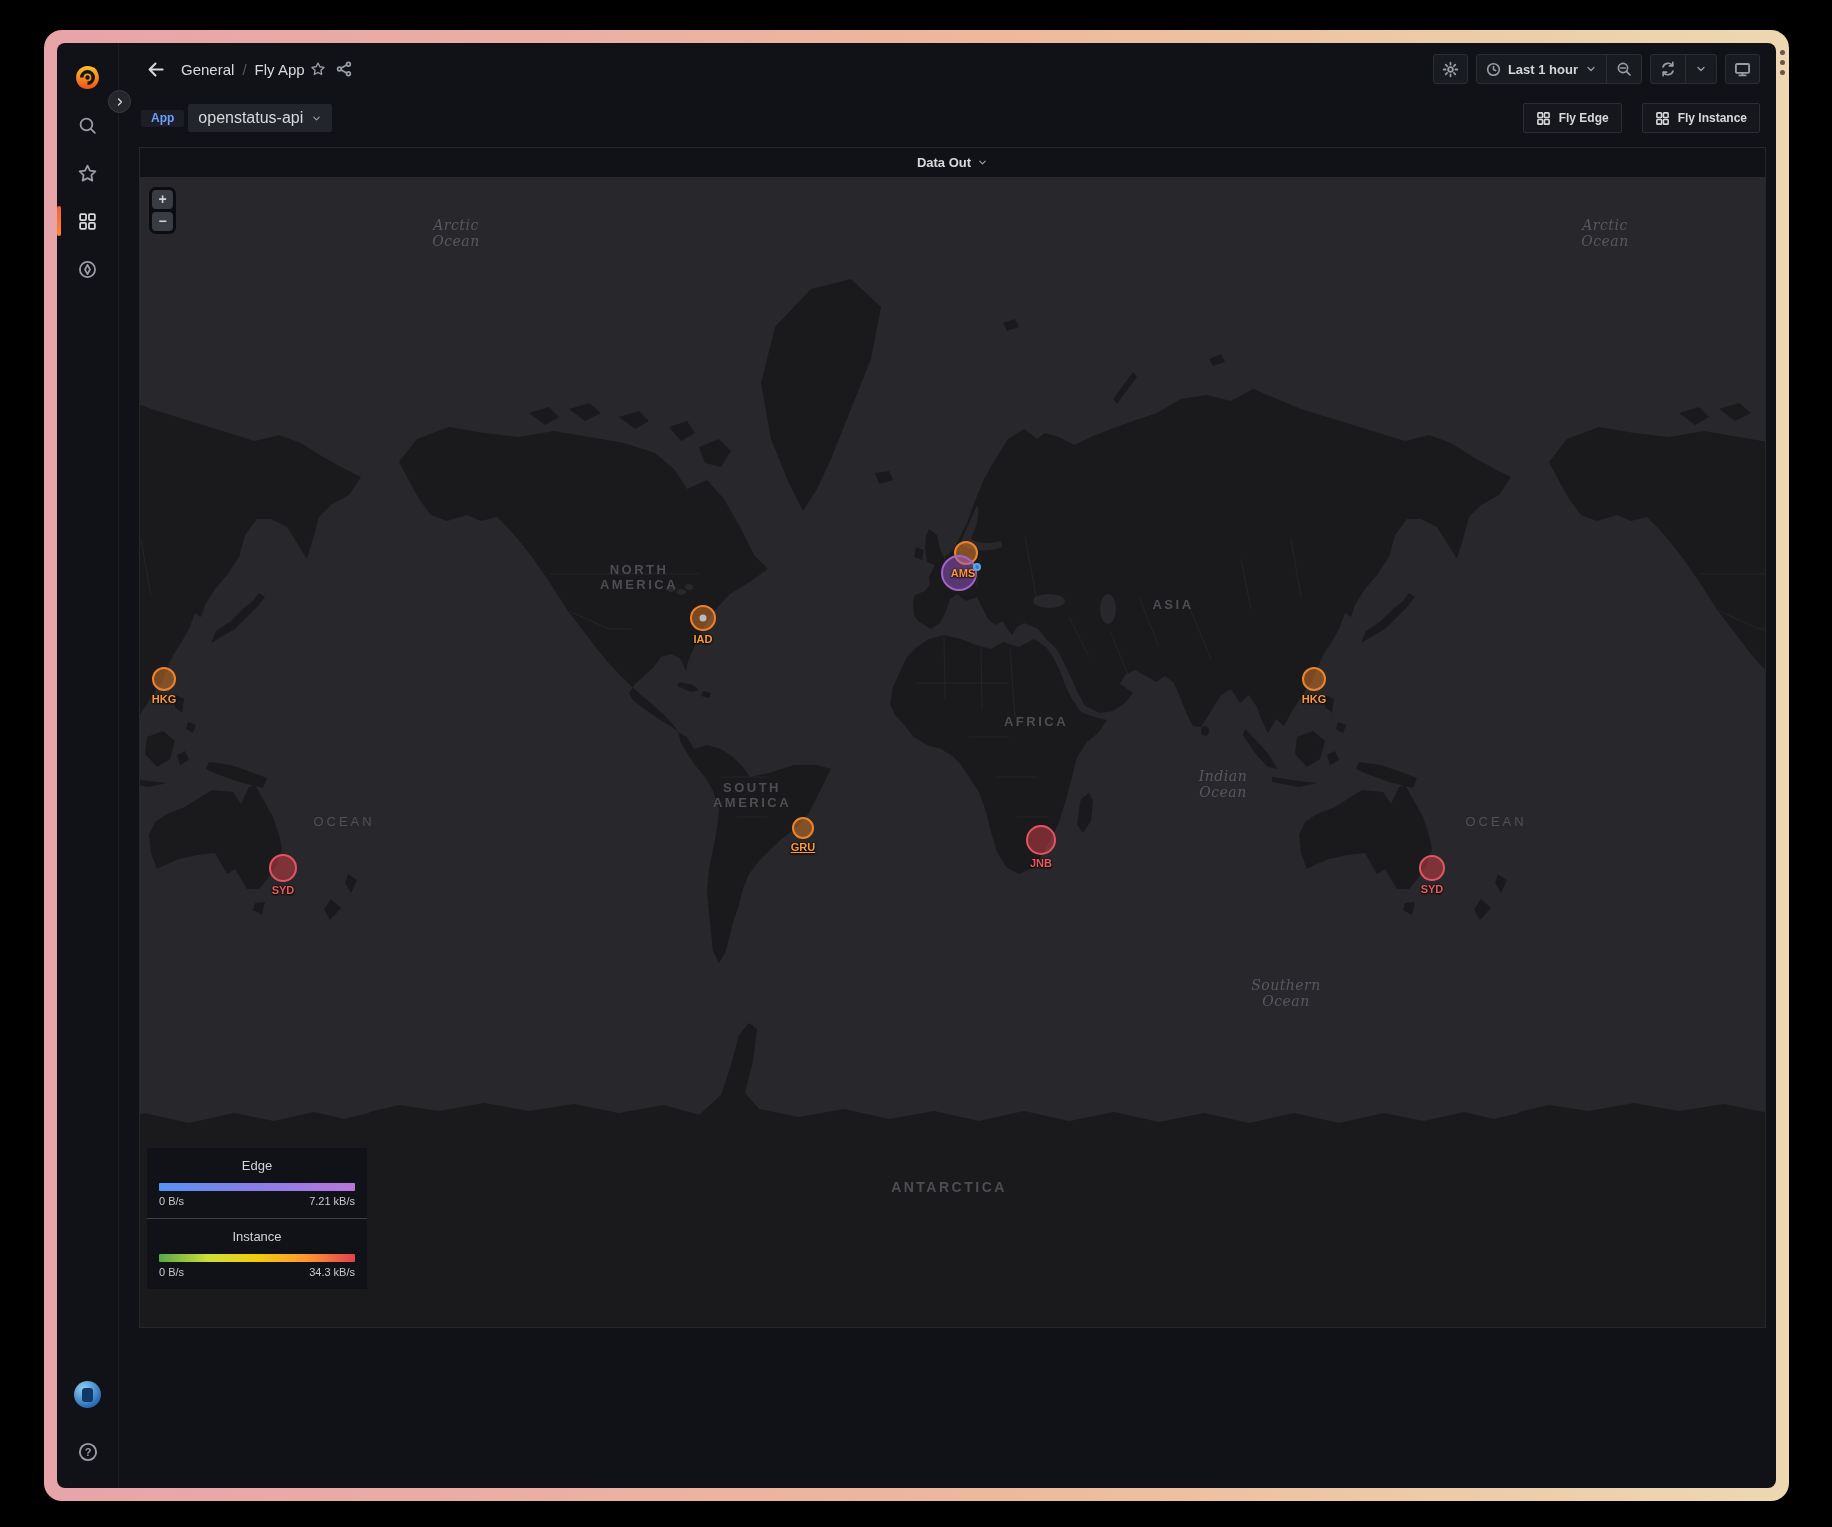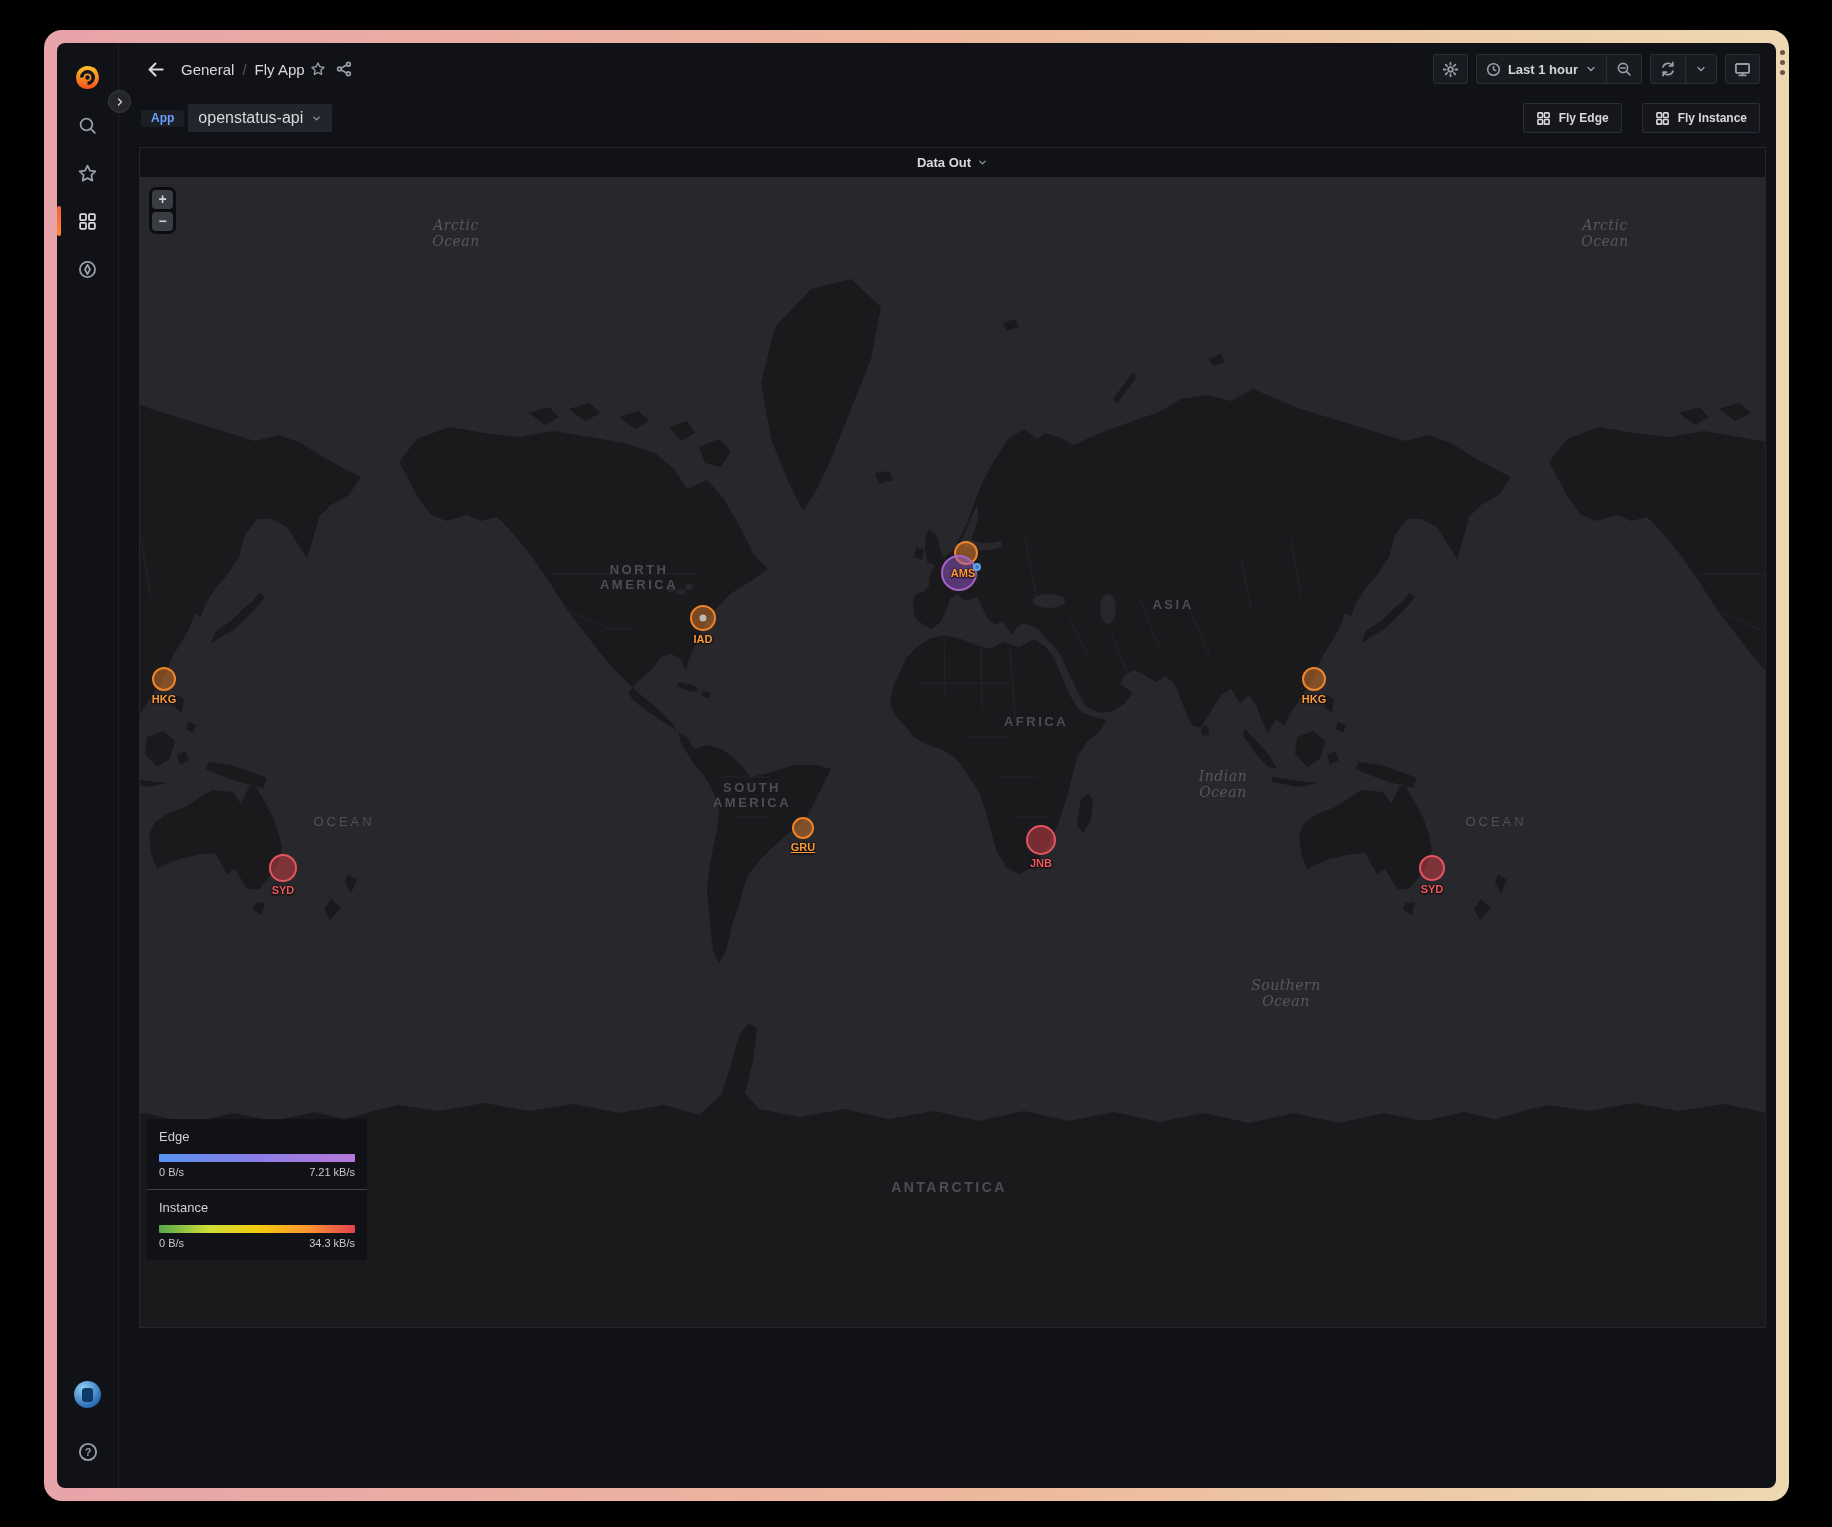--- a/index.html
+++ b/index.html
@@ -88,22 +88,22 @@
   .marker-dot { position:absolute; width:7px; height:7px; border-radius:50%;
     background:#b9bbbd; transform:translate(-50%,-50%); }
   .marker-label { position:absolute; transform:translate(-50%,0); font-size:11px;
     font-weight:700; text-shadow:0 1px 2px #000,0 0 2px #000; pointer-events:none; }
 
   .zoomctl { position:absolute; left:9px; top:10px; width:27px; background:#0c0d10;
     border-radius:7px; padding:3px; display:flex; flex-direction:column; gap:3px; }
   .zbtn { height:19px; background:#3a3c43; border-radius:4px; color:#cfd1d5;
     font:700 14px/19px "Liberation Sans",sans-serif; text-align:center; cursor:pointer; }
 
-  .legend { position:absolute; left:7px; top:942px; width:220px;
-    background:rgba(17,18,23,.93); }
+  .legend { position:absolute; left:7px; top:971px; width:220px;
+    background:rgba(17,18,23,.93);text-align:center; }
   .legend-sec { padding:10px 12px 11px; }
   .legend-sec + .legend-sec { border-top:1px solid #3e4046; }
   .legend-title { font-size:13px; color:#d2d3d5; }
   .legend-bar { height:8px; border-radius:1px; margin:10px 0 4px; }
   .legend-range { display:flex; justify-content:space-between; font-size:11px;
     color:#c9cacd; }
 
   .icon-stroke { fill:none; stroke:#9a9da5; stroke-width:1.7; stroke-linecap:round;
     stroke-linejoin:round; }
   .icon-stroke-lt { fill:none; stroke:#d8d9da; stroke-width:1.7; stroke-linecap:round;

